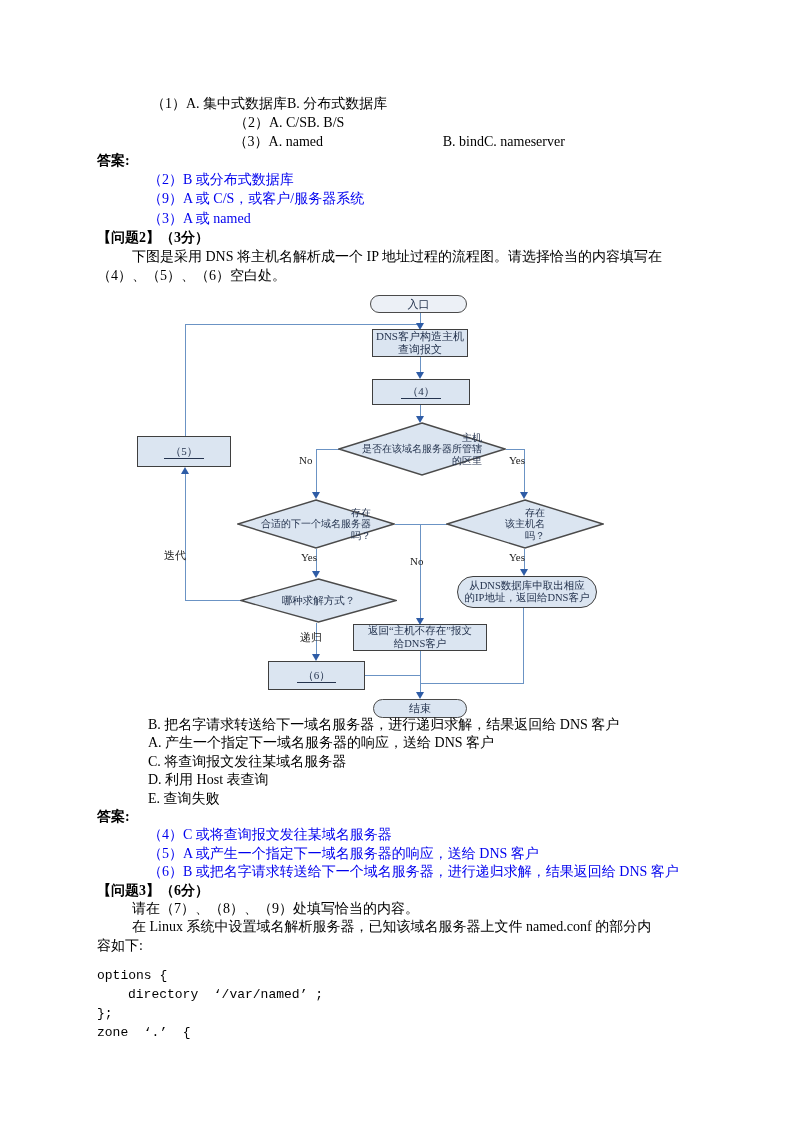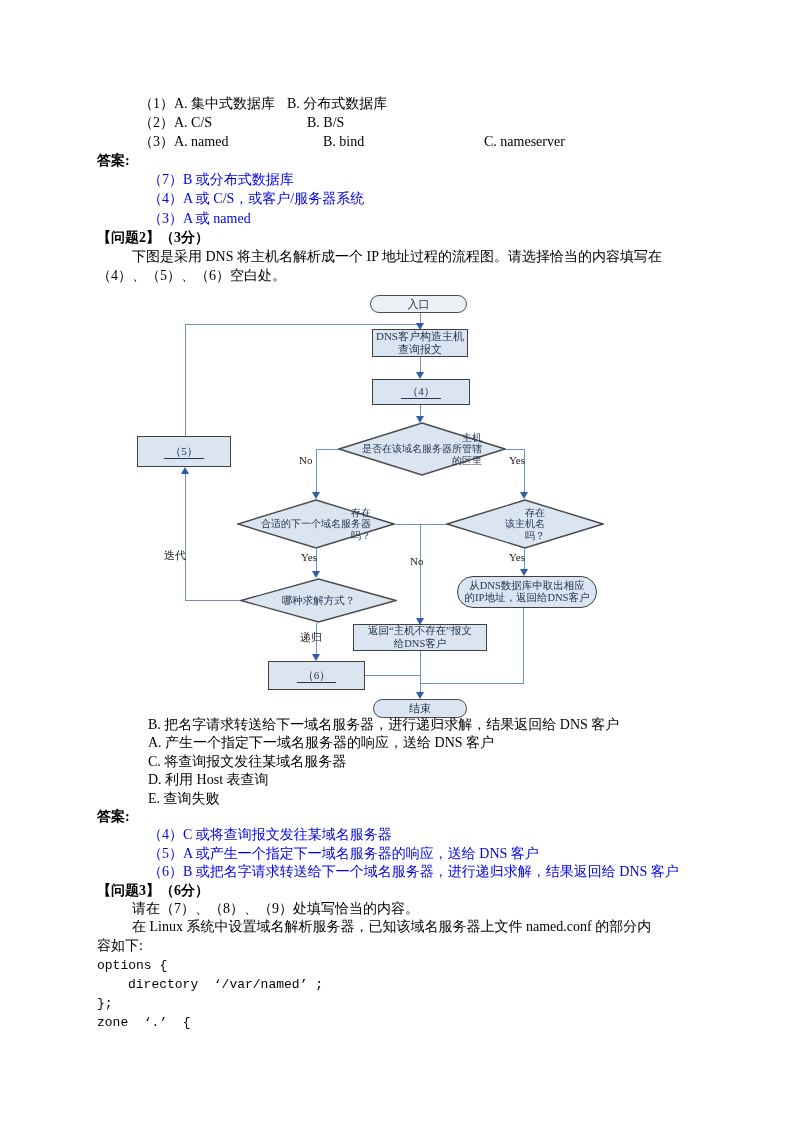--- a/index.html
+++ b/index.html
@@ -6,23 +6,23 @@
   .page{position:relative;width:794px;height:1123px;background:#ffffff;margin:0 auto;
         font-family:"Liberation Serif","DejaVu Serif",serif;color:#000;overflow:hidden;}
   .textblock{position:absolute;left:97px;width:636px;}
   .line{font-size:14px;line-height:19.1px;white-space:pre-wrap;}
   .bt .line{line-height:18.4px;}
   .bold{font-weight:bold;}
   .blue{color:#0000ee;}
   .pad35{padding-left:35px;}
   .pad42{padding-left:42px;}
   .pad51{padding-left:51px;}
-  .cell{display:inline-block;white-space:nowrap;}
+  .cell{display:inline-block;white-space:nowrap;text-align:right;}
   .w148{width:148px;} .w168{width:168px;} .w184{width:184px;} .w161{width:161px;}
-  .codeblock{margin-top:2px;font-family:"Liberation Mono","DejaVu Sans Mono",monospace;font-size:13px;}
+  .codeblock{margin-top:12px;font-family:"Liberation Mono","DejaVu Sans Mono",monospace;font-size:13px;}
   .codeblock .cline{line-height:18.8px;white-space:pre;}
   .ci{padding-left:31px;}
 
   
   .fc{position:absolute;left:0;top:8px;width:794px;height:760px;}
   .fc-node{position:absolute;box-sizing:border-box;background:#dbe5f1;border:1.5px solid #3f3f3f;
            display:flex;align-items:center;justify-content:center;text-align:center;
            color:#24334e;font-size:11px;line-height:13px;white-space:pre-line;}
   .fc-stadium{border-radius:10px;border:1.3px solid #4a4a4a;background:#ecf0f6;}
   .fc-line{position:absolute;background:#6b93c4;}
@@ -40,22 +40,22 @@
 </head>
 <body>
 
 <div class="page">
 
   <div class="textblock" style="top:94px;">
     <div class="line pad42"><span class="cell w148">（1）A. 集中式数据库</span><span class="cell">B. 分布式数据库</span></div>
     <div class="line pad42"><span class="cell w168">（2）A. C/S</span><span class="cell">B. B/S</span></div>
     <div class="line pad42"><span class="cell w184">（3）A. named</span><span class="cell w161">B. bind</span><span class="cell">C. nameserver</span></div>
     <div class="line bold">答案:</div>
-    <div class="line blue pad51">（7）B 或分布式数据库</div>
-    <div class="line blue pad51">（4）A 或 C/S，或客户/服务器系统</div>
+    <div class="line blue pad51">（2）B 或分布式数据库</div>
+    <div class="line blue pad51">（9）A 或 C/S，或客户/服务器系统</div>
     <div class="line blue pad51">（3）A 或 named</div>
     <div class="line bold">【问题2】（3分）</div>
     <div class="line pad35">下图是采用 DNS 将主机名解析成一个 IP 地址过程的流程图。请选择恰当的内容填写在</div>
     <div class="line">（4）、（5）、（6）空白处。</div>
   </div>
 
   <div class="fc">
 
     <div class="fc-line" style="left:420px;top:305px;width:1px;height:10px;"></div>
     <div class="fc-line" style="left:185px;top:316px;width:236px;height:1px;"></div>

